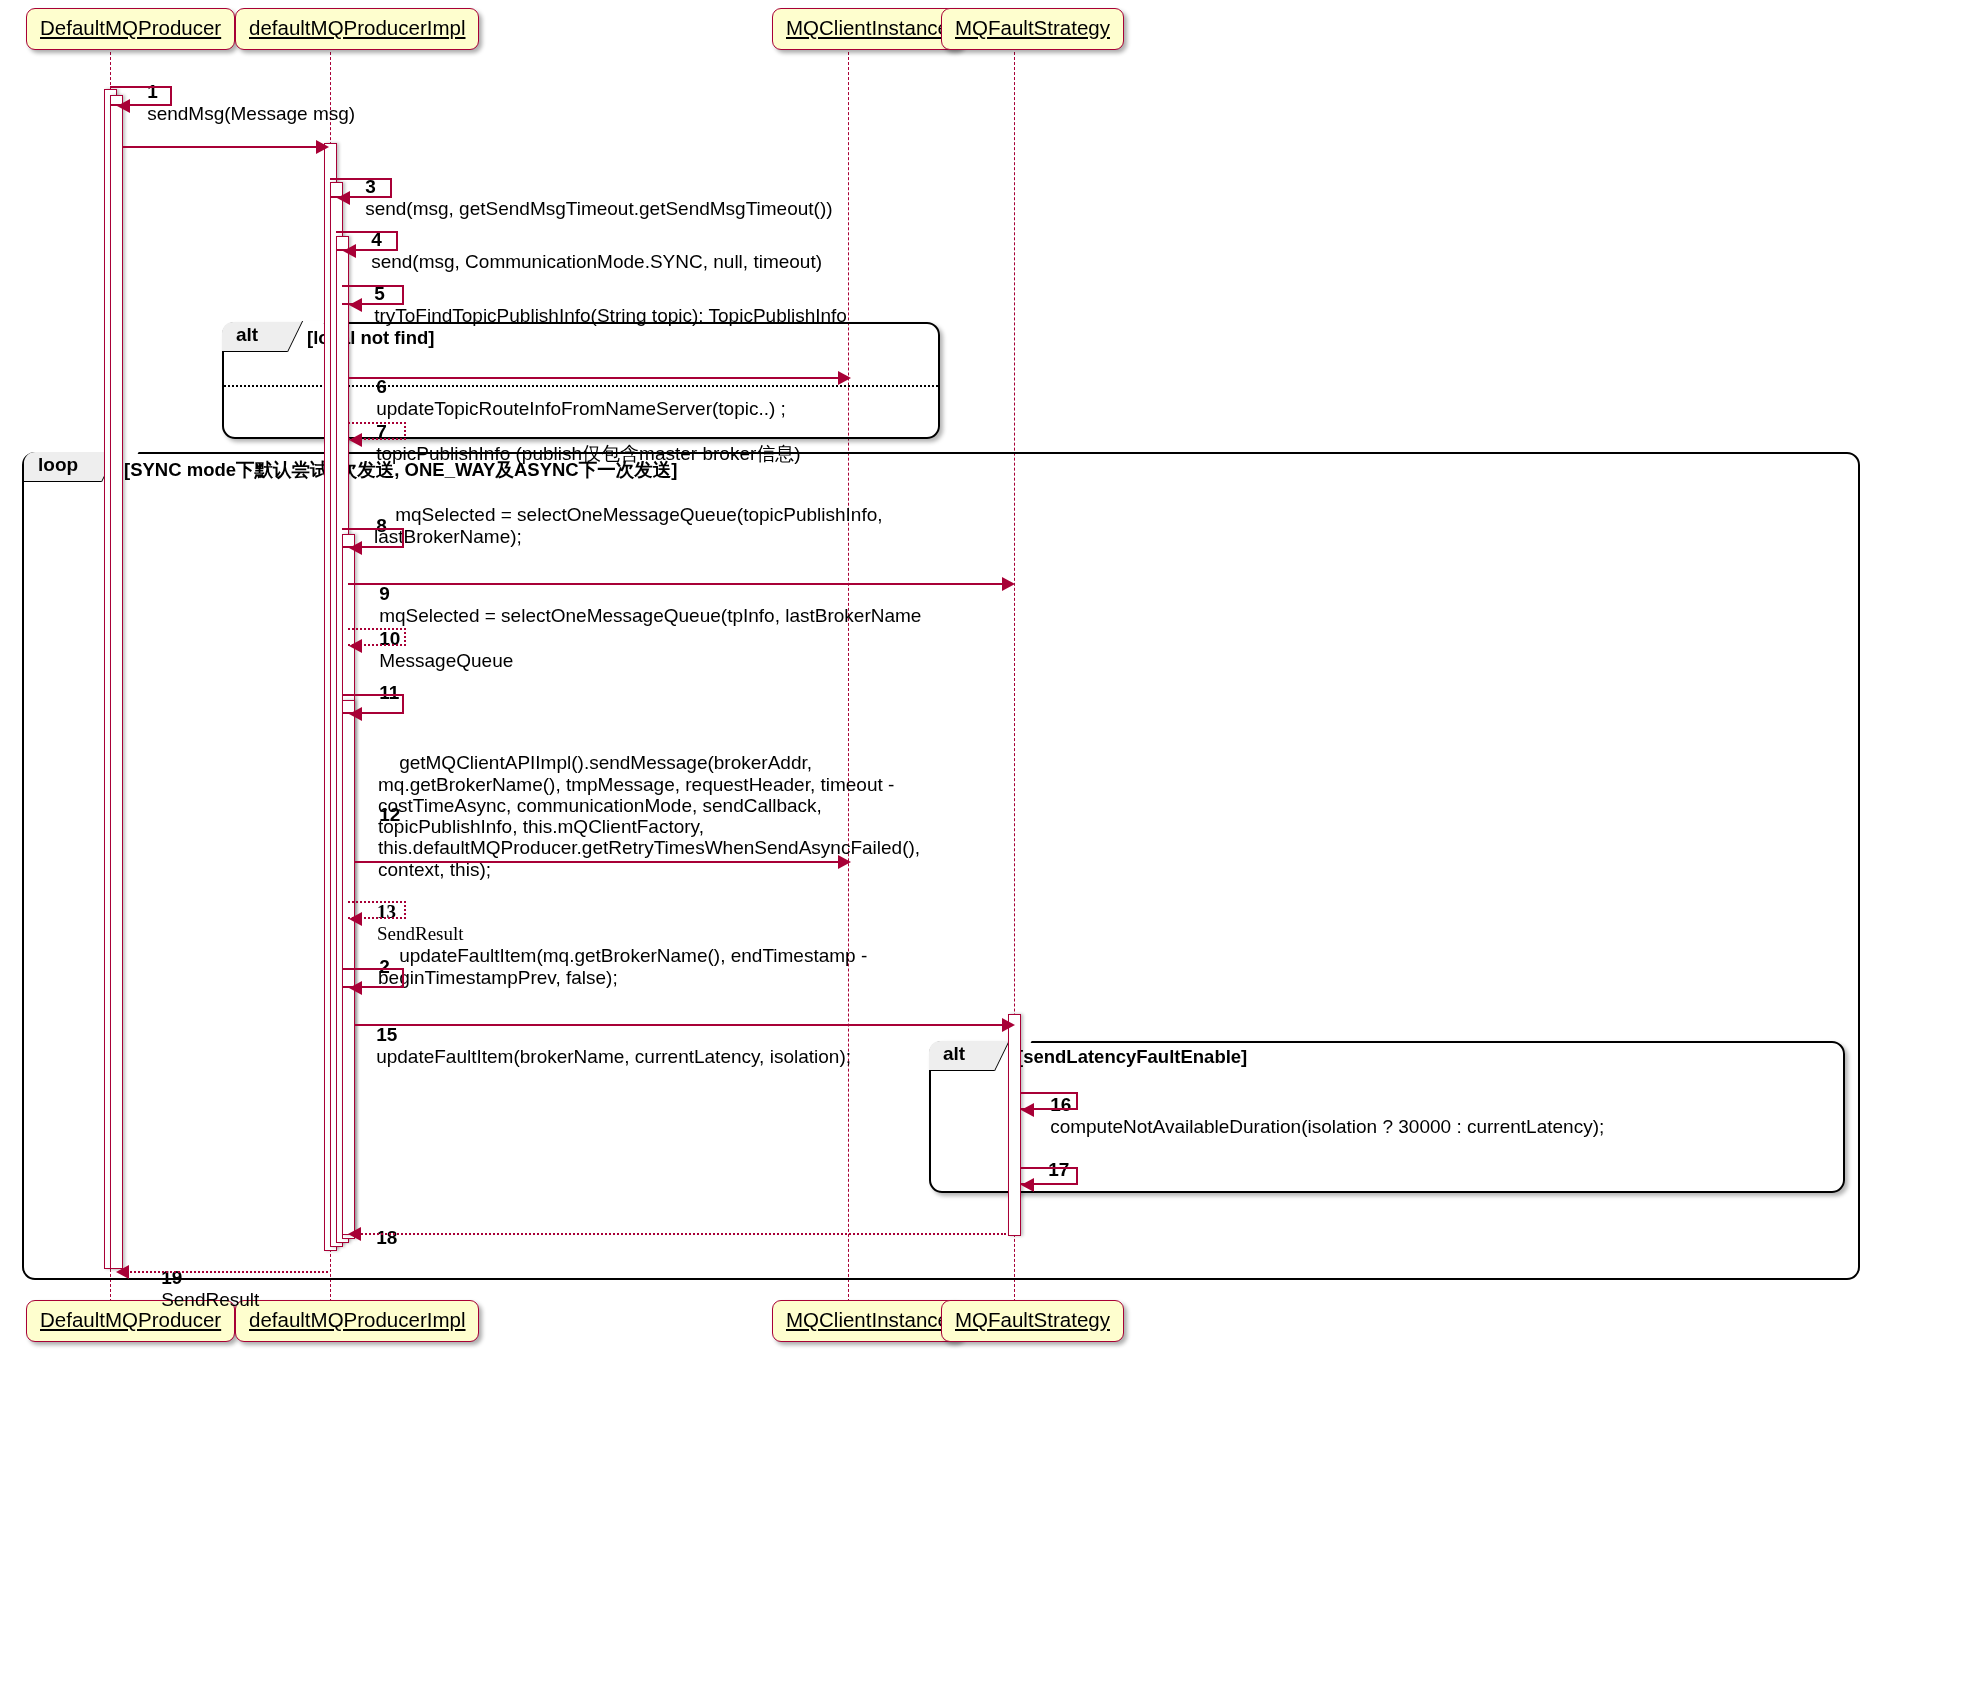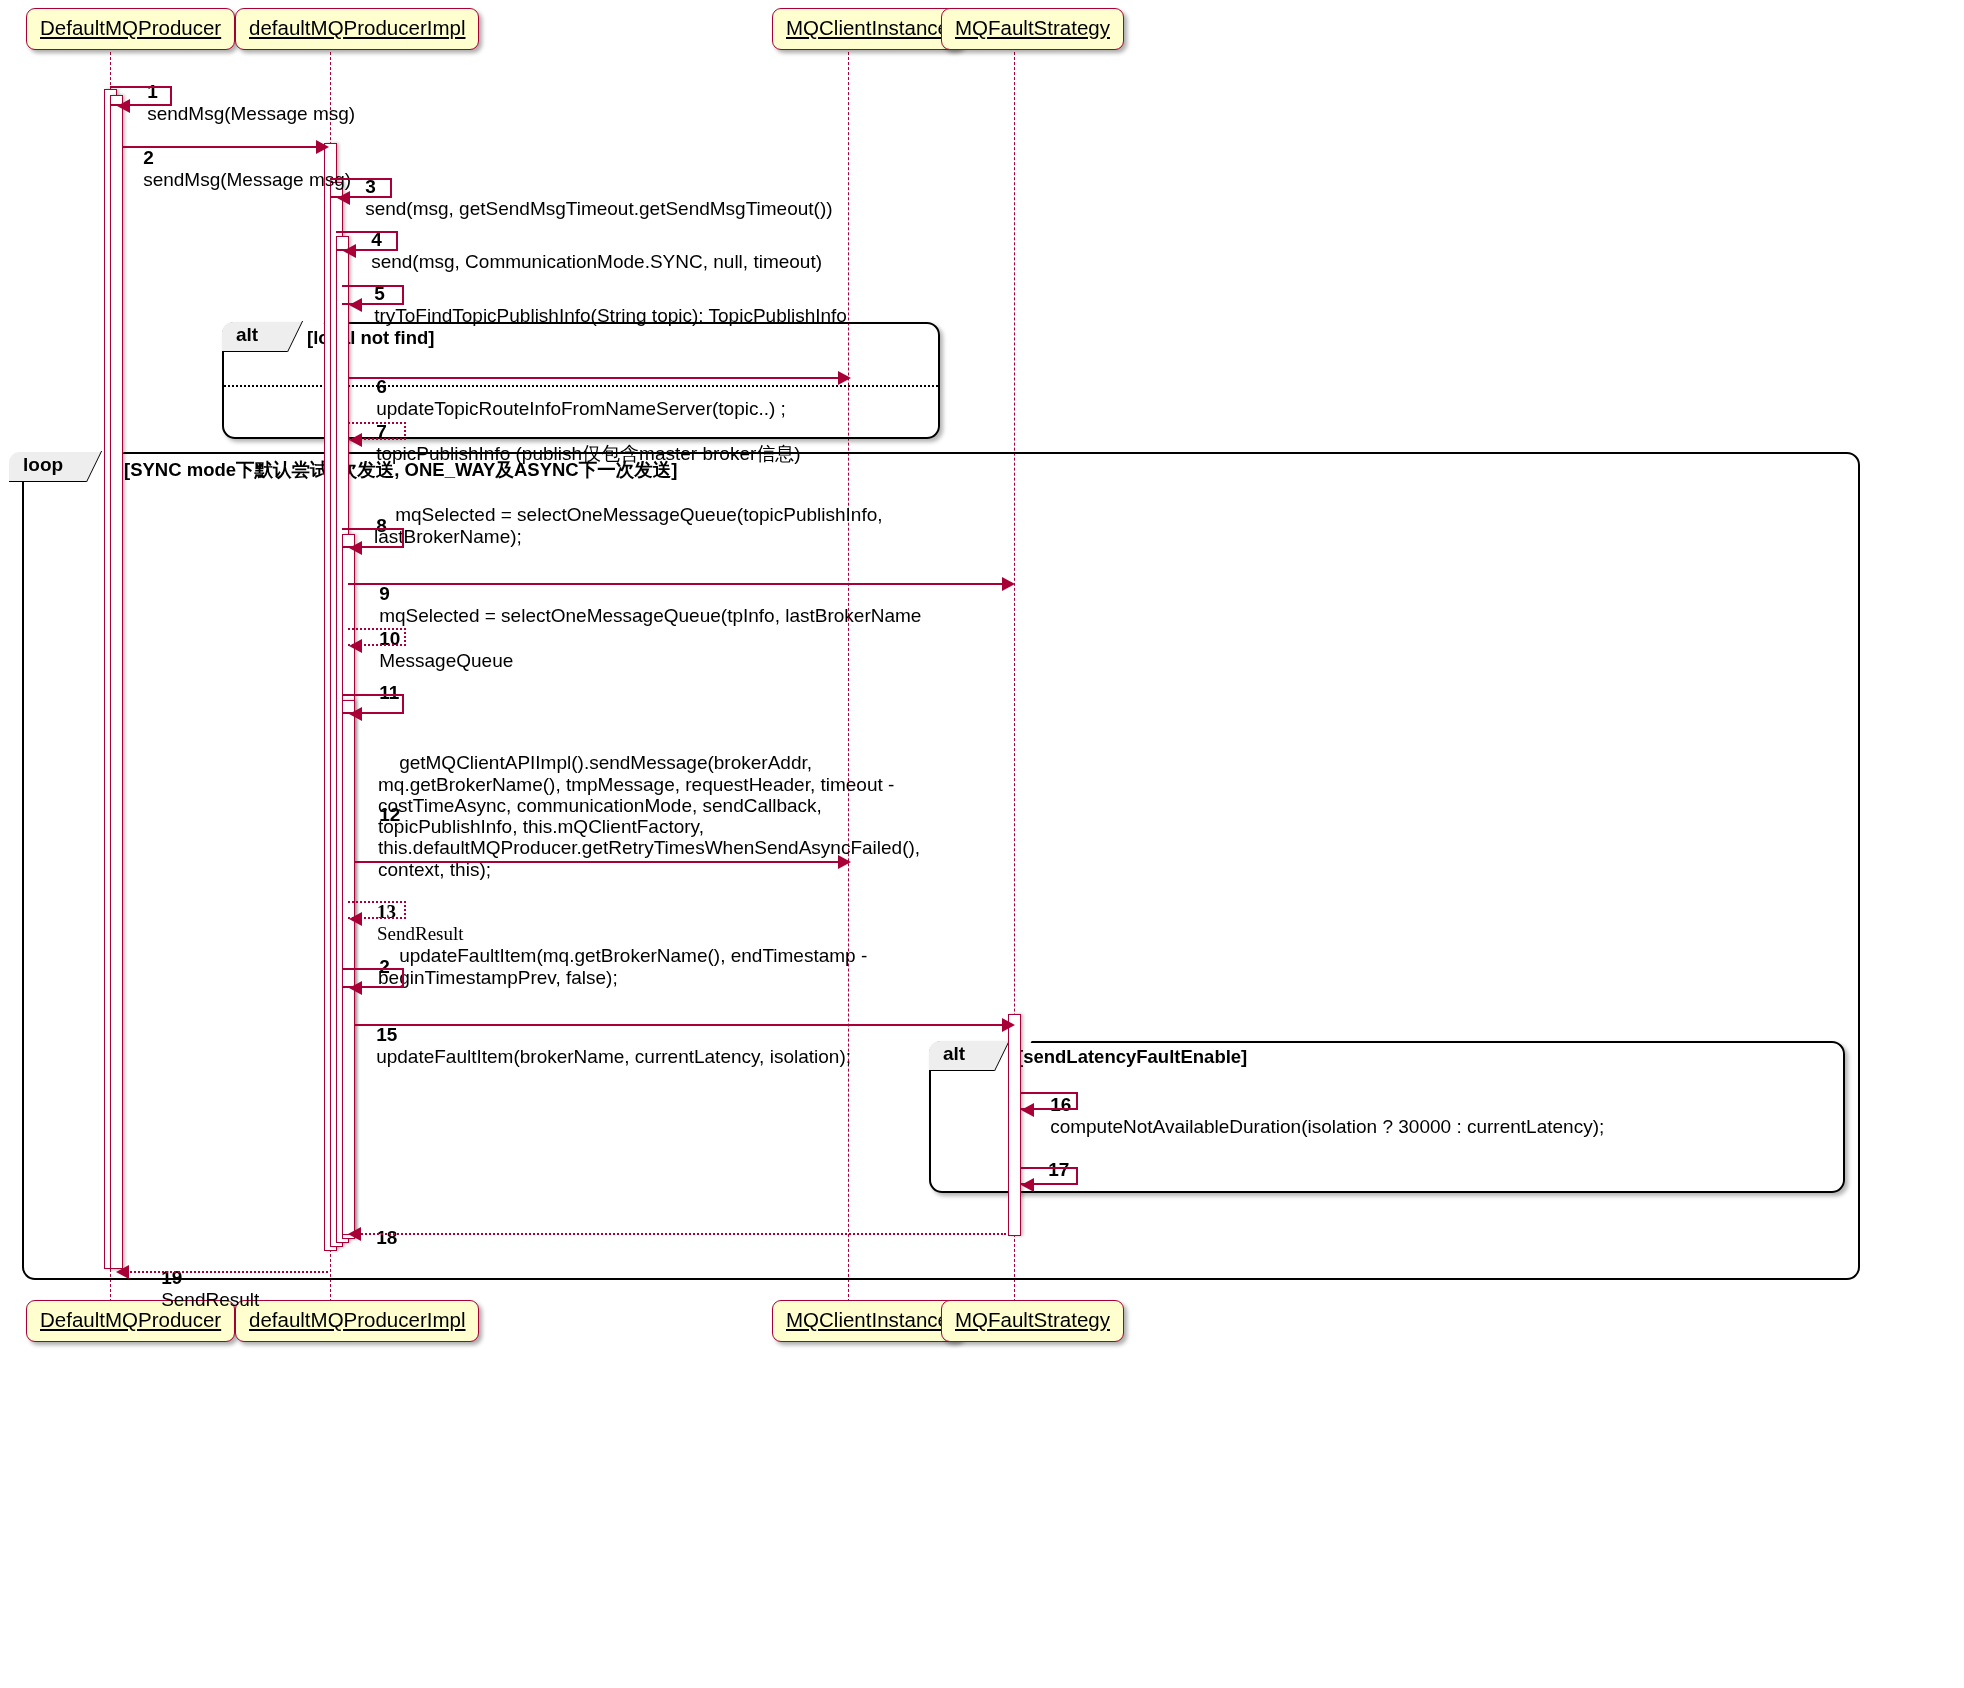--- a/index.html
+++ b/index.html
@@ -163,21 +163,21 @@
 
   <div class="fragment" style="left:222px; top:322px; width:718px; height:117px;"></div>
   <div class="frag-tab" style="left:222px; top:322px; width:88px; height:30px; border-top-left-radius:11px;">
     <span>alt</span>
     <span class="corner"></span>
   </div>
   <div class="frag-guard" style="left:307px; top:327px;">[local not find]</div>
   <div class="frag-divider" style="left:224px; top:385px; width:714px;"></div>
 
   <div class="fragment sharp" style="left:22px; top:452px; width:1838px; height:828px; border-radius:13px;"></div>
-  <div class="frag-tab" style="left:9px; top:452px; width:100px; height:30px; border-top-left-radius:11px;">
+  <div class="frag-tab" style="left:24px; top:452px; width:100px; height:30px; border-top-left-radius:11px;">
     <span>loop</span>
     <span class="corner"></span>
   </div>
   <div class="frag-guard" style="left:124px; top:457px;">[SYNC mode下默认尝试3次发送, ONE_WAY及ASYNC下一次发送]</div>
 
   <div class="fragment" style="left:929px; top:1041px; width:916px; height:152px;"></div>
   <div class="frag-tab" style="left:929px; top:1041px; width:88px; height:30px; border-top-left-radius:11px;">
     <span>alt</span>
     <span class="corner"></span>
   </div>
@@ -194,24 +194,20 @@
 
   <div class="activation" style="left:1008px; top:1014px; width:13px; height:222px;"></div>
 
   <div class="msg-label" style="left:126px; top:60px;">
     <b class="msg-num">1</b>
     <span>sendMsg(Message msg)</span>
   </div>
   <div class="selfcall" style="left:110px; top:86px; width:62px; height:20px;"></div>
   <div class="head-left" style="left:117px; top:99px;"></div>
 
-  <div class="msg-label" style="left:122px; top:126px;">
-    <b class="msg-num">2</b>
-    <span>sendMsg(Message msg)</span>
-  </div>
   <div class="arrow-line" style="left:122px; top:146px; width:196px;"></div>
   <div class="head-right" style="left:316px; top:140px;"></div>
 
   <div class="msg-label" style="left:344px; top:155px;">
     <b class="msg-num">3</b>
     <span>send(msg, getSendMsgTimeout.getSendMsgTimeout())</span>
   </div>
   <div class="selfcall" style="left:330px; top:178px; width:62px; height:20px;"></div>
   <div class="head-left" style="left:337px; top:191px;"></div>
 

